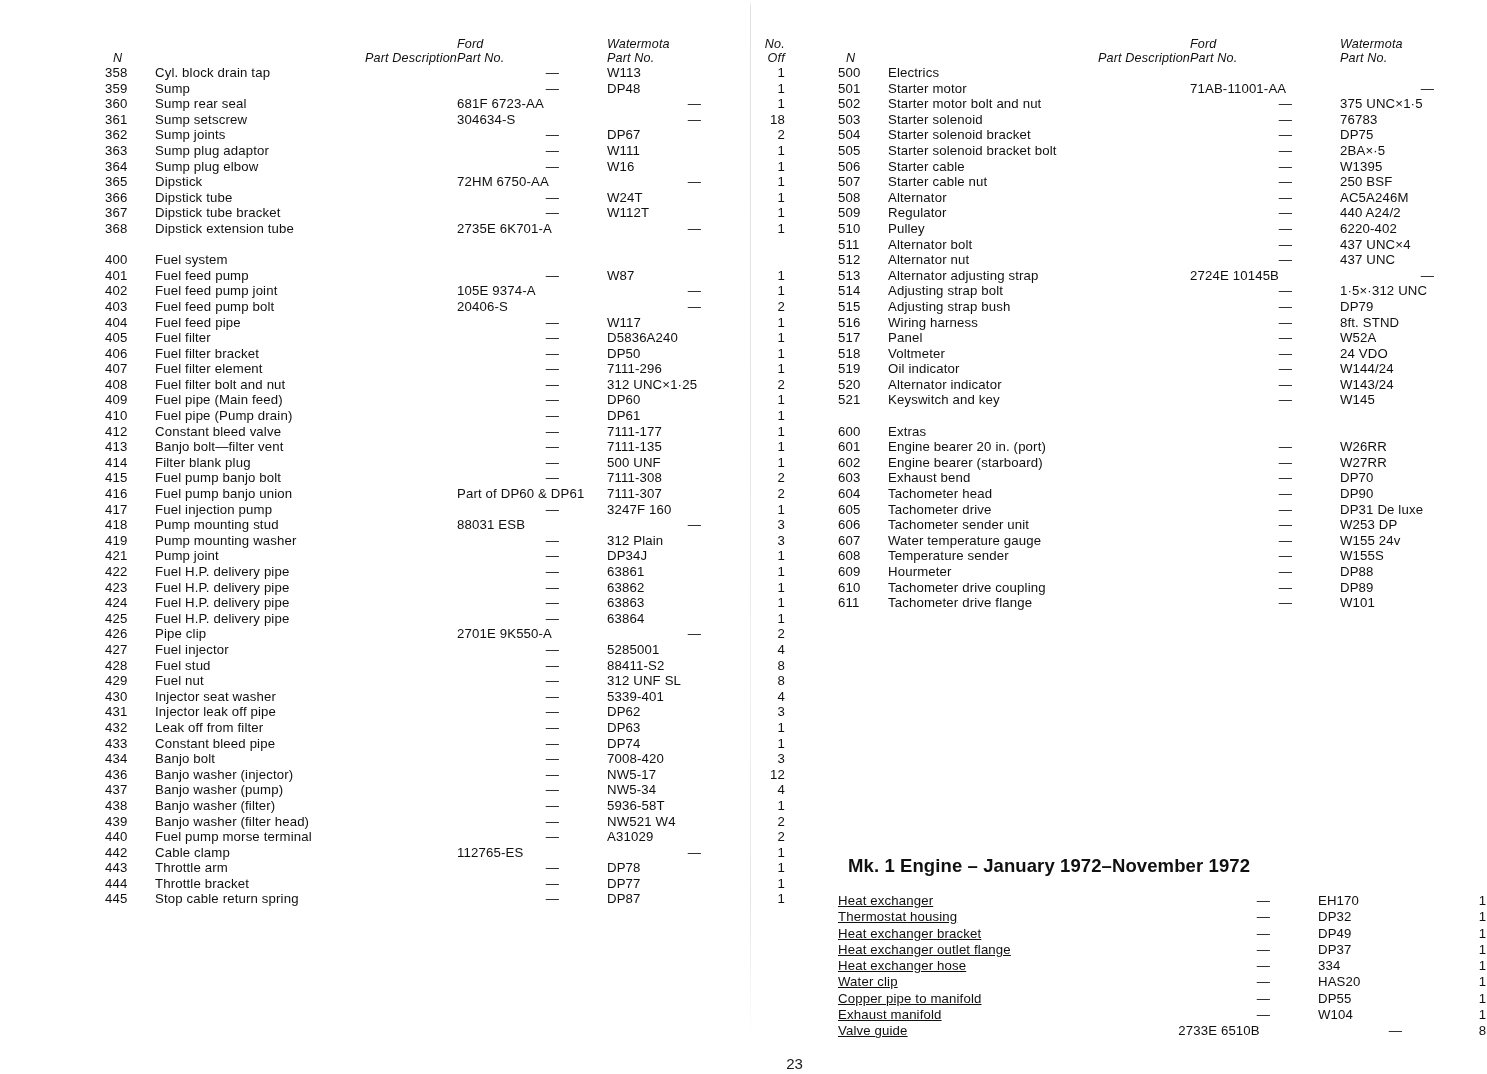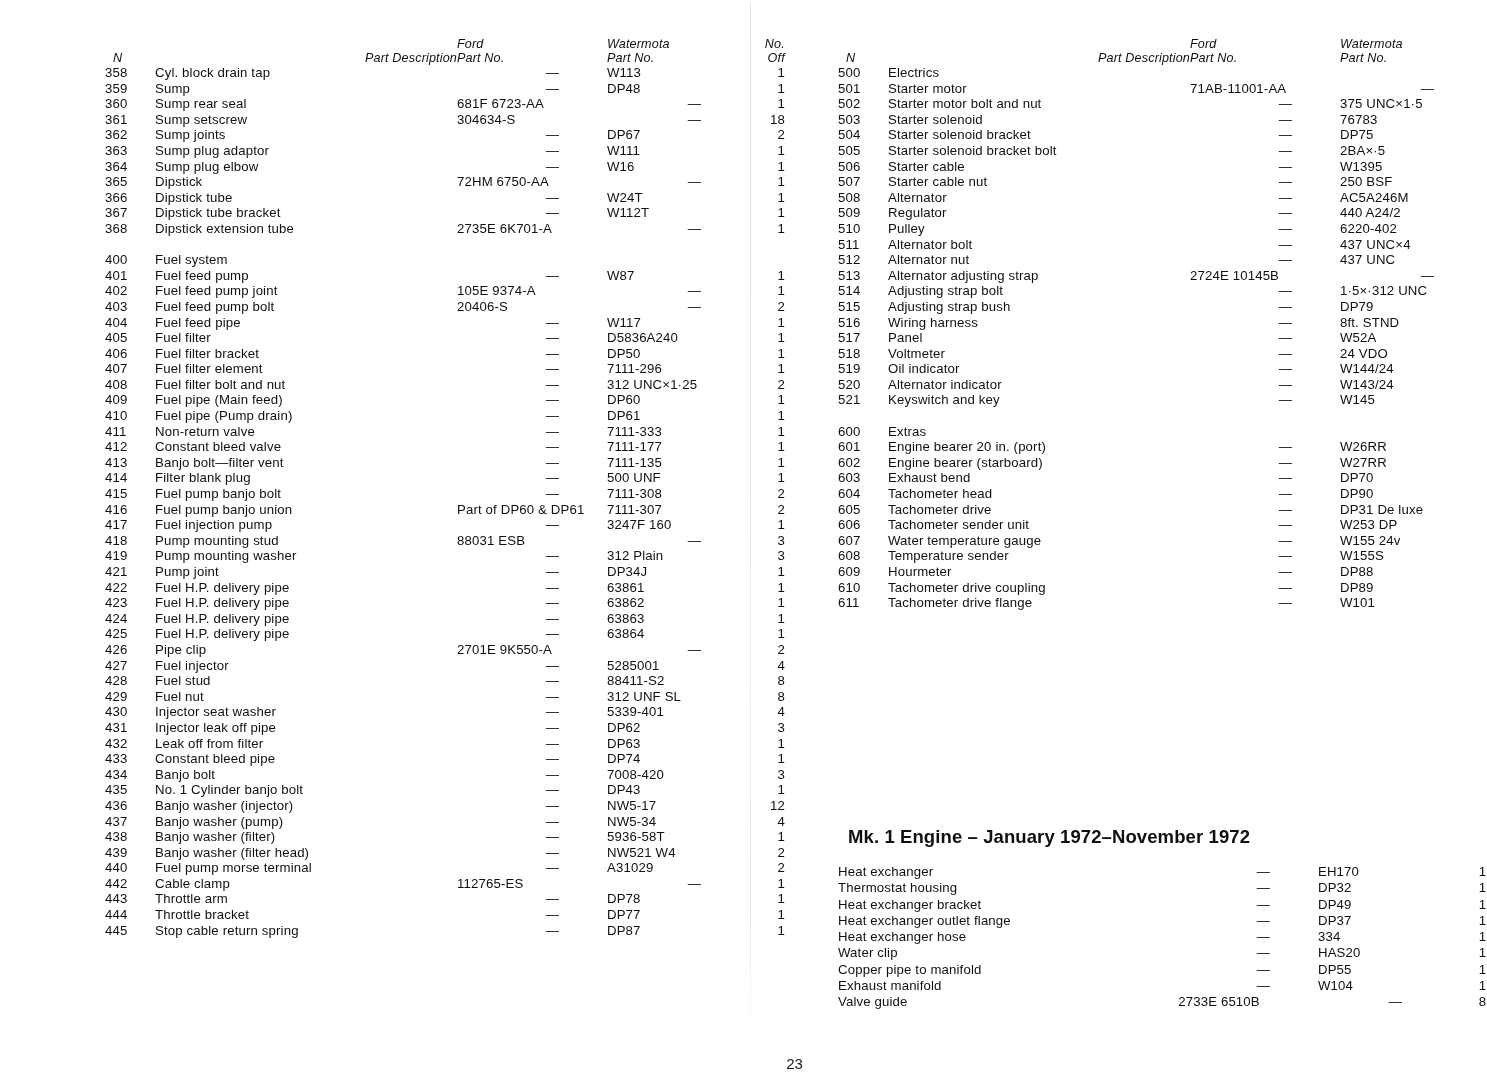--- a/index.html
+++ b/index.html
@@ -87,21 +87,21 @@
   thead .two-line span { display: block; }
 
   .spacer td { height: 18px; }
 
   .section-head td { letter-spacing: .15px; }
 
   
   .mk1 {
     position: absolute;
     left: 838px;
-    top: 826px;
+    top: 855px;
     width: 600px;
   }
   .mk1-title {
     font-size: 18.5px;
     font-weight: bold;
     letter-spacing: .1px;
     margin: 0 0 16px 10px;
     white-space: nowrap;
   }
   table.mk1-table {
@@ -110,21 +110,21 @@
     font-size: 13.2px;
     line-height: 16.3px;
     table-layout: fixed;
   }
   table.mk1-table td {
     padding: 0;
     height: 16.3px;
     vertical-align: bottom;
     white-space: nowrap;
   }
-  .m-desc  { width: 282px; text-align: left; padding-left: 55px; letter-spacing: .15px; }
+  .m-desc  { width: 282px; text-align: left; padding-left: 55px; letter-spacing: .15px; text-decoration: underline; }
   .m-ford  { width: 150px; text-align: center; letter-spacing: .15px; }
   .m-water { width: 132px; text-align: left; letter-spacing: .15px; }
   .m-off   { width: 36px;  text-align: right; }
   .m-ford.dash  { text-align: right; padding-right: 48px; }
   .m-water.dash { text-align: right; padding-right: 48px; }
 
   .page-number {
     position: absolute;
     left: 0;
     top: 1055px;
@@ -320,27 +320,20 @@
             <td class="c-off">1</td>
           </tr>
           <tr>
             <td class="c-num">410</td>
             <td class="c-desc">Fuel pipe (Pump drain)</td>
             <td class="c-ford dash">—</td>
             <td class="c-water">DP61</td>
             <td class="c-off">1</td>
           </tr>
           <tr>
-            <td class="c-num">411</td>
-            <td class="c-desc">Non-return valve</td>
-            <td class="c-ford dash">—</td>
-            <td class="c-water">7111-333</td>
-            <td class="c-off">1</td>
-          </tr>
-          <tr>
             <td class="c-num">412</td>
             <td class="c-desc">Constant bleed valve</td>
             <td class="c-ford dash">—</td>
             <td class="c-water">7111-177</td>
             <td class="c-off">1</td>
           </tr>
           <tr>
             <td class="c-num">413</td>
             <td class="c-desc">Banjo bolt—filter vent</td>
             <td class="c-ford dash">—</td>
@@ -479,27 +472,20 @@
             <td class="c-ford dash">—</td>
             <td class="c-water">DP74</td>
             <td class="c-off">1</td>
           </tr>
           <tr>
             <td class="c-num">434</td>
             <td class="c-desc">Banjo bolt</td>
             <td class="c-ford dash">—</td>
             <td class="c-water">7008-420</td>
             <td class="c-off">3</td>
-          </tr>
-          <tr>
-            <td class="c-num">435</td>
-            <td class="c-desc">No. 1 Cylinder banjo bolt</td>
-            <td class="c-ford dash">—</td>
-            <td class="c-water">DP43</td>
-            <td class="c-off">1</td>
           </tr>
           <tr>
             <td class="c-num">436</td>
             <td class="c-desc">Banjo washer (injector)</td>
             <td class="c-ford dash">—</td>
             <td class="c-water">NW5-17</td>
             <td class="c-off">12</td>
           </tr>
           <tr>
             <td class="c-num">437</td>

